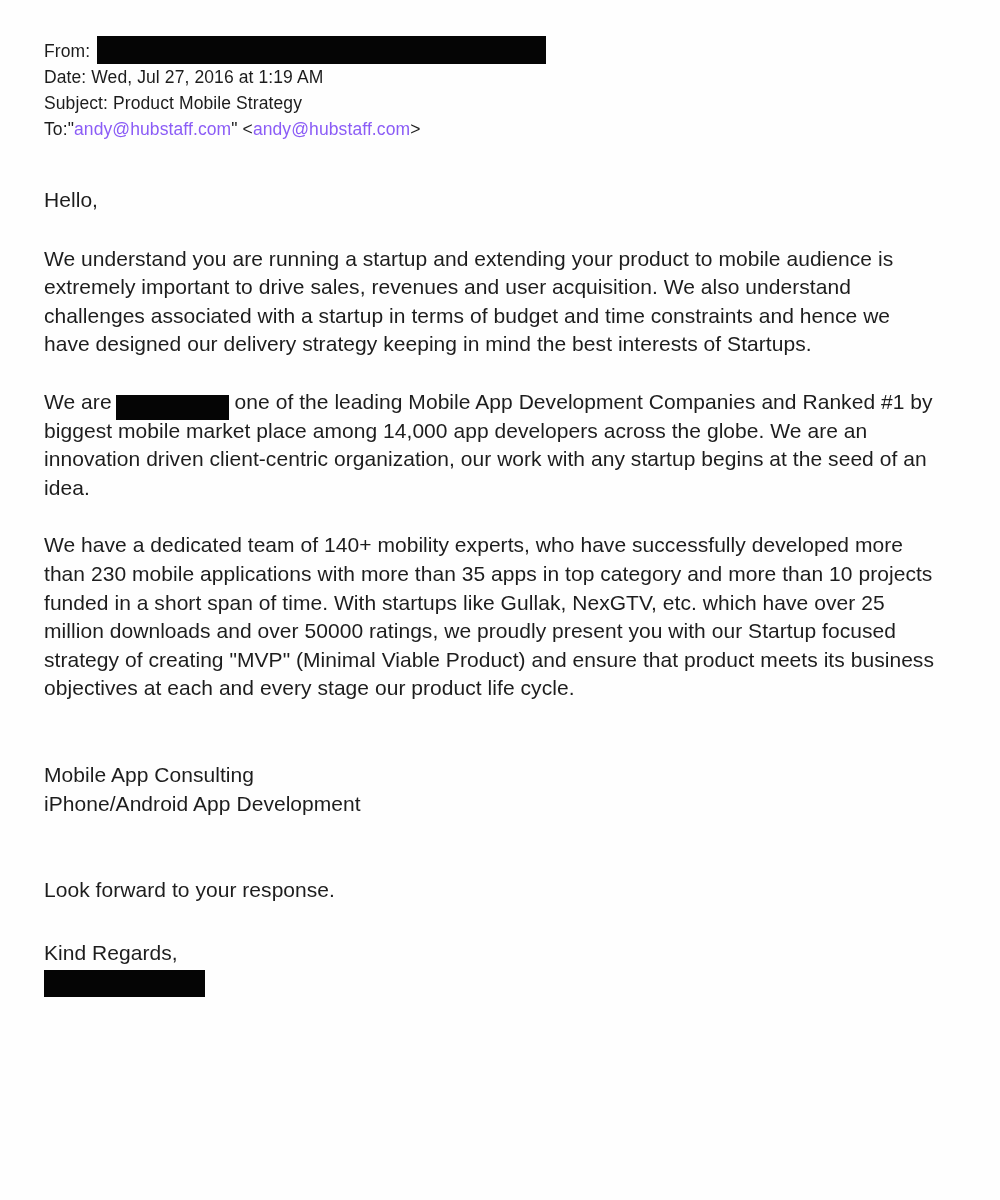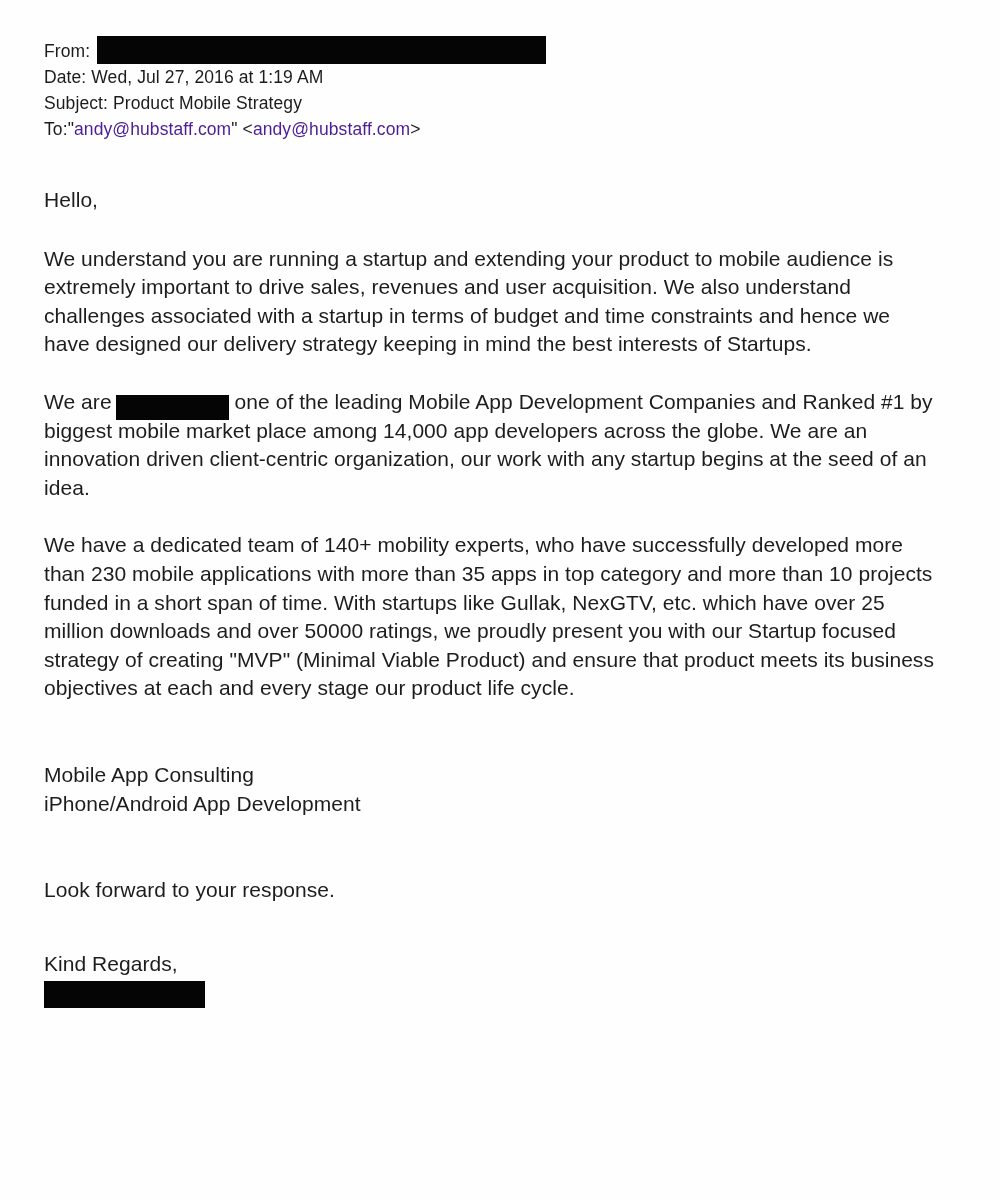--- a/index.html
+++ b/index.html
@@ -52,21 +52,21 @@
     display: inline-block;
     background: #050505;
     vertical-align: middle;
   }
   .redaction-from {
     width: 449px;
     height: 28px;
     margin-left: 7px;
   }
   .mail-link {
-    color: #4c1d95;
+    color: #8b5cf6;
     text-decoration: none;
   }
   .punct {
     color: #1c1c1c;
   }
 
   
   .email-body {
     position: absolute;
     left: 44px;
@@ -95,21 +95,21 @@
   .services-list .para {
     line-height: 28.6px;
   }
 
   .redaction-sign {
     display: block;
     width: 161px;
     height: 27px;
     margin-top: 3px;
   }
-  .sign-block { margin-top: 16px; }
+  .sign-block { margin-top: 5px; }
 </style>
 </head>
 <body>
 
 <div class="page">
 
   <div class="email-header">
 
     <div class="header-line from-row">
       <span class="header-label">From:</span>

